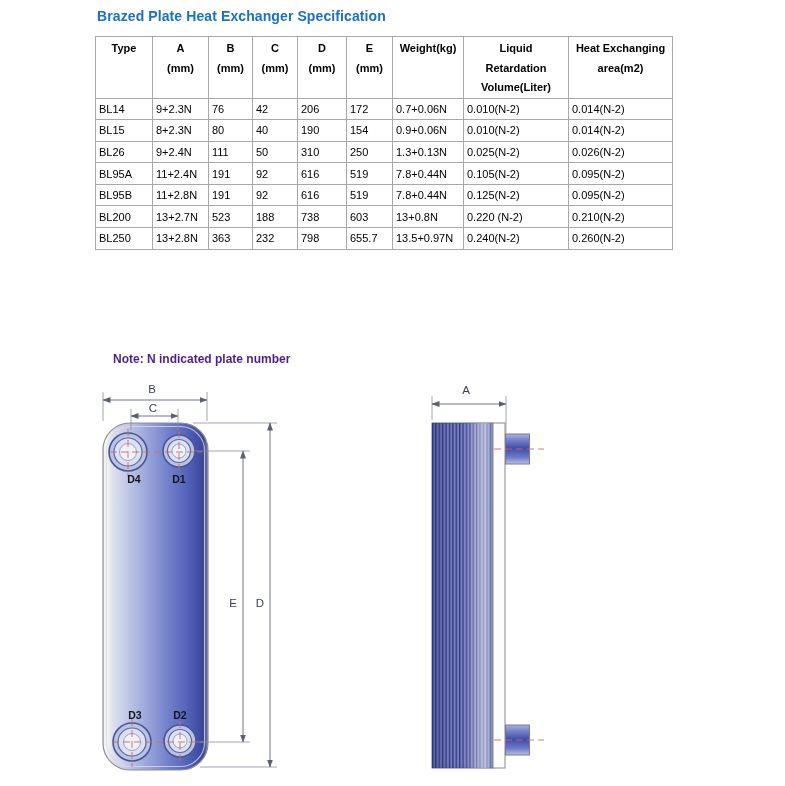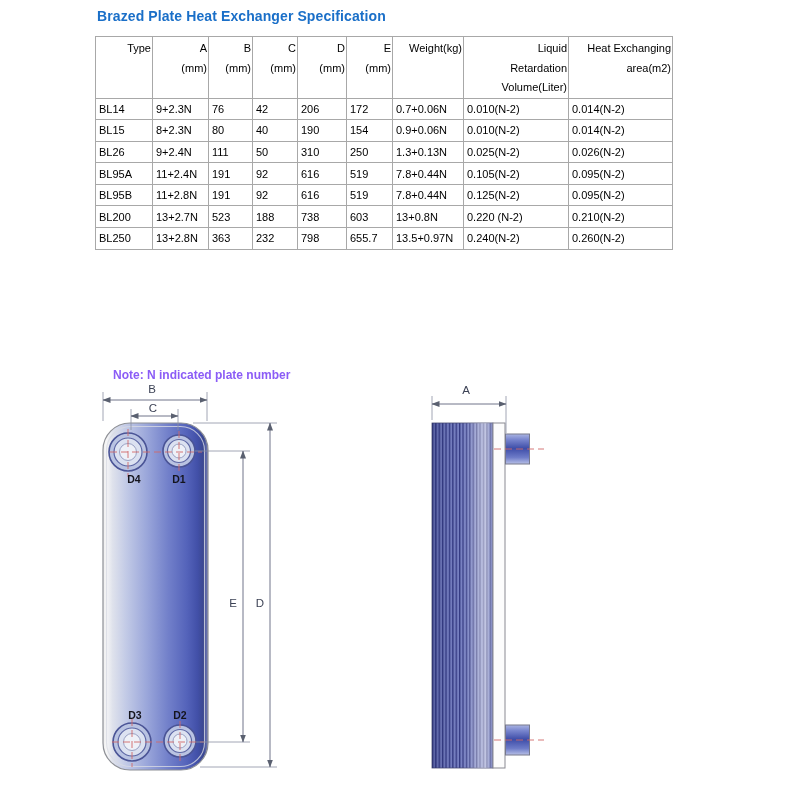--- a/index.html
+++ b/index.html
@@ -1,23 +1,23 @@
 <!DOCTYPE html>
 <html style="--title-blue: #1a6fc8; --table-border: #a8a8a8; --dim-line: #70758a; --centerline-red: #d06a6a; --body-blue: #5463ba; --plate-stripe-dark: #2f357e;"><head>
 <meta charset="utf-8">
 <style>
   html,body{margin:0;padding:0;background:#ffffff;}
   body{width:785px;height:786px;position:relative;font-family:"Liberation Sans",sans-serif;}
   .page{position:absolute;inset:0;background:#fff;}
   .title{position:absolute;left:97px;top:8px;font-size:14px;font-weight:bold;color:var(--title-blue,#1a6fc8);letter-spacing:0.1px;}
   table.spec{position:absolute;left:95px;top:36px;border-collapse:collapse;table-layout:fixed;}
   .spec th,.spec td{border:1px solid var(--table-border,#a8a8a8);color:#000;background:#fff;}
-  .spec th{font-size:11px;font-weight:normal;text-align:right;vertical-align:top;padding:2px 1px 0 1px;height:56px;line-height:19.5px;}
+  .spec th{font-size:11px;font-weight:bold;text-align:center;vertical-align:top;padding:2px 1px 0 1px;height:56px;line-height:19.5px;}
   .spec td{font-size:11px;font-weight:normal;text-align:left;vertical-align:middle;padding:0 0 0 3px;height:20.6px;white-space:nowrap;overflow:hidden;}
-  .note{position:absolute;left:113px;top:368px;font-size:12px;font-weight:bold;color:#8b5cf6;}
+  .note{position:absolute;left:113px;top:352px;font-size:12px;font-weight:bold;color:#4c1d95;}
   svg.drawing{position:absolute;left:0;top:376px;}
   .dim-label{font-size:11.5px;fill:#3c4255;font-family:"Liberation Sans",sans-serif;}
   .port-label{font-size:10.5px;font-weight:bold;fill:#14141c;font-family:"Liberation Sans",sans-serif;}
 </style>
 </head>
 <body>
 
 <div class="page">
 
   <div class="title">Brazed Plate Heat Exchanger Specification</div>

